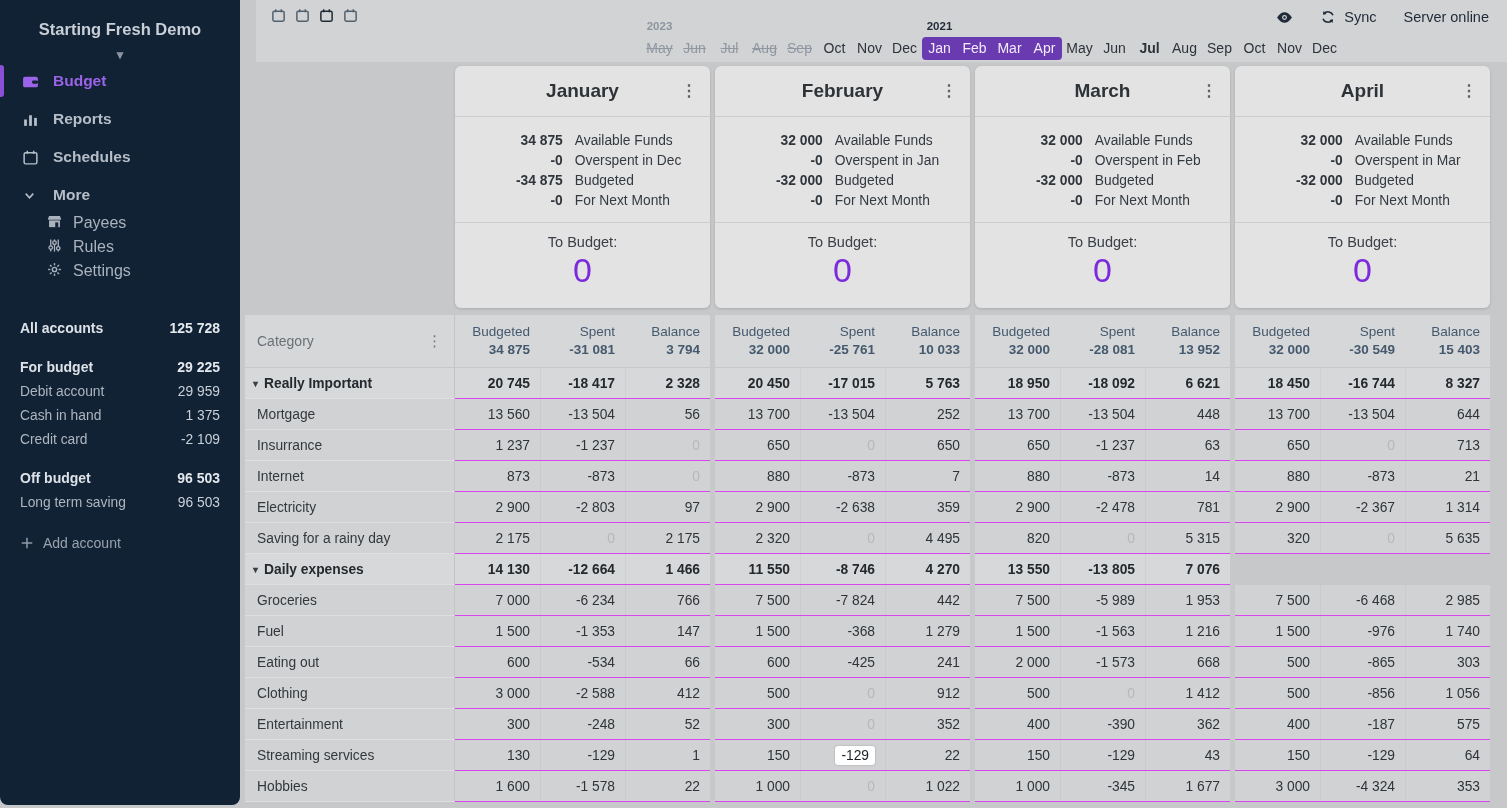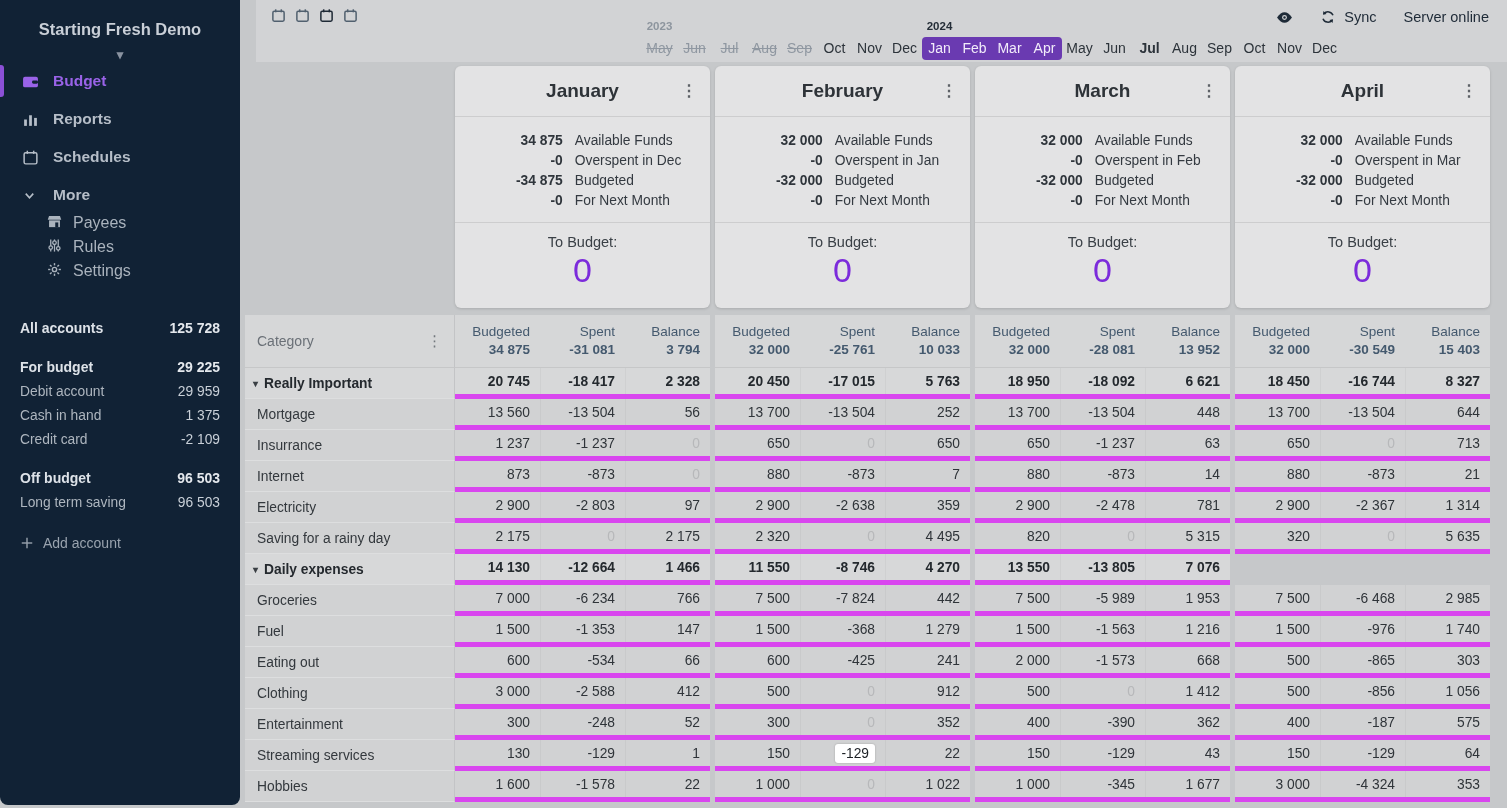--- a/index.html
+++ b/index.html
@@ -84,21 +84,21 @@
   .t-header { height:53px; }
   .t-header .cat-col, .t-header .m-group { border-bottom:1px solid #c6c7c8; }
   .h-cell { width:85px; padding:8px 10px 0 0; text-align:right; color:#44596e;
     font-size:13.5px; line-height:18px; }
   .h-cell b { font-weight:700; }
   .hdr-dots { color:#72777d; font-size:15px; cursor:pointer; }
   .body-row { height:31px; }
   .body-row .cat-cell { width:210px; background:#d1d2d3; border-right:1px solid #c3c4c6;
     border-bottom:1px solid #dddedf; display:flex; align-items:center; padding:0 12px;
     font-size:13.8px; color:#33383d; cursor:pointer; }
-  .body-row .m-group { background:#d1d2d3; border-bottom:5px solid #d946ef; }
+  .body-row .m-group { background:#d1d2d3; border-bottom:1px solid #d946ef; }
   .body-row.group .cat-cell, .body-row.group .m-group { background:#d7d8d9; }
   .body-row.group .cat-cell { font-weight:700; color:#24292e; padding-left:8px; gap:6px; }
   .body-row.group .c-cell { font-weight:700; color:#24292e; }
   .tri { font-size:10px; color:#3a3f44; }
   .c-cell { width:85px; display:flex; align-items:center; justify-content:flex-end;
     padding-right:10px; font-size:13.8px; color:#2f3439; cursor:pointer;
     border-left:1px solid rgba(0,0,0,0.035); }
   .c-cell:first-child { border-left:none; }
   .c-cell .faded { color:#b7b8ba; }
   .edit-box { background:#ffffff; color:#1d2126; padding:2px 6px; border-radius:3px;
@@ -275,21 +275,21 @@
               <div class="tl-month past">Jun</div>
               <div class="tl-month past">Jul</div>
               <div class="tl-month past">Aug</div>
               <div class="tl-month past">Sep</div>
               <div class="tl-month normal">Oct</div>
               <div class="tl-month normal">Nov</div>
               <div class="tl-month normal">Dec</div>
             </div>
           </div>
           <div class="year-group">
-            <div class="year-label">2024</div>
+            <div class="year-label">2021</div>
             <div class="yg-months">
               <div class="tl-month selected sel-first">Jan</div>
               <div class="tl-month selected">Feb</div>
               <div class="tl-month selected">Mar</div>
               <div class="tl-month selected sel-last">Apr</div>
               <div class="tl-month normal">May</div>
               <div class="tl-month normal">Jun</div>
               <div class="tl-month current">Jul</div>
               <div class="tl-month normal">Aug</div>
               <div class="tl-month normal">Sep</div>

